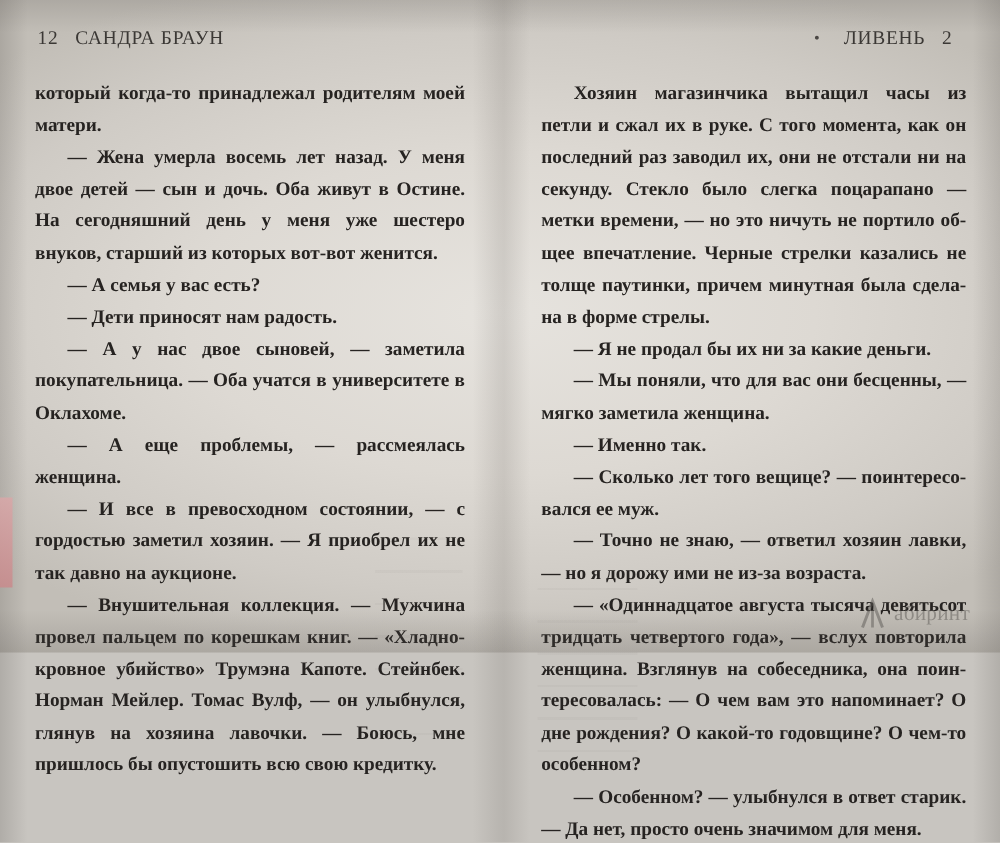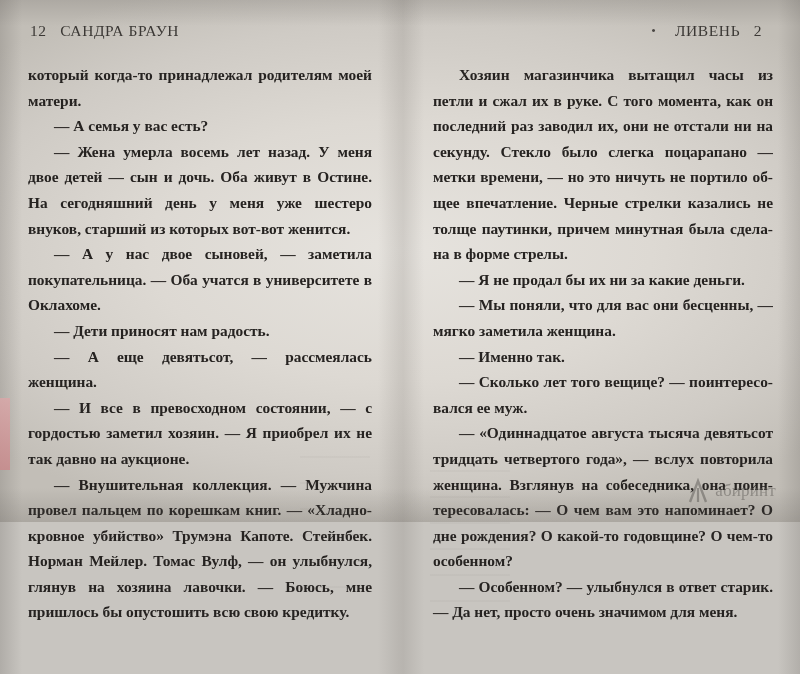--- a/index.html
+++ b/index.html
@@ -176,43 +176,44 @@
 
 <div id="page">
 
   <div class="page-half" id="left-half">
     <div class="running-head" id="left-head">
       <span class="folio">12</span>
       <span class="head-title">САНДРА БРАУН</span>
     </div>
     <div class="text-column" id="left-col">
       <p class="cont">который когда-то принадлежал родителям моей матери.</p>
+      <p>— Жена умерла восемь лет назад. У меня двое детей — сын и дочь. Оба живут в Остине. На сегодняшний день у меня уже шестеро внуков, старший из которых вот-вот женится.</p>
       <p>— А семья у вас есть?</p>
-      <p>— Жена умерла восемь лет назад. У меня двое детей — сын и дочь. Оба живут в Остине. На сегодняшний день у меня уже шестеро внуков, старший из которых вот-вот женится.</p>
+      <p>— Дети приносят нам радость.</p>
       <p>— А у нас двое сыновей, — заметила покупательница. — Оба учатся в университете в Окла­хоме.</p>
-      <p>— Дети приносят нам радость.</p>
-      <p>— А еще девятьсот, — рассмеялась женщина.</p>
+      <p>— А еще проблемы, — рассмеялась женщина.</p>
       <p>— И все в превосходном состоянии, — с гордостью заметил хозяин. — Я приобрел их не так давно на аукционе.</p>
       <p>— Внушительная коллекция. — Мужчина провел пальцем по корешкам книг. — «Хладно­кровное убийство» Трумэна Капоте. Стейнбек. Норман Мейлер. Томас Вулф, — он улыбнулся, глянув на хозяина лавочки. — Боюсь, мне пришлось бы опустошить всю свою кредитку.</p>
 
     </div>
   </div>
 
   <div class="page-half" id="right-half">
     <div class="running-head" id="right-head">
       <span class="head-dot">•</span>
       <span class="head-title">ЛИВЕНЬ</span>
       <span class="folio">2</span>
     </div>
     <div class="text-column" id="right-col">
       <p>Хозяин магазинчика вытащил часы из петли и сжал их в руке. С того момента, как он по­следний раз заводил их, они не отстали ни на секунду. Стекло было слегка поцарапано — метки времени, — но это ничуть не портило об­щее впечатление. Черные стрелки казались не толще паутинки, причем минутная была сдела­на в форме стрелы.</p>
       <p>— Я не продал бы их ни за какие деньги.</p>
       <p>— Мы поняли, что для вас они бесценны, — мягко заметила женщина.</p>
       <p>— Именно так.</p>
       <p>— Сколько лет того вещице? — поинтересо­вался ее муж.</p>
+      <p>— Точно не знаю, — ответил хозяин лав­ки, — но я дорожу ими не из-за возраста.</p>
       <p>— «Одиннадцатое августа тысяча девятьсот тридцать четвертого года», — вслух повторила женщина. Взглянув на собеседника, она поин­тересовалась: — О чем вам это напоминает? О дне рождения? О какой-то годовщине? О чем-то особенном?</p>
       <p>— Особенном? — улыбнулся в ответ ста­рик. — Да нет, просто очень значимом для меня.</p>
     </div>
   </div>
 
   <div id="ghost-left"></div>
   <div id="ghost-right"></div>
 
   <div id="gutter-shadow"></div>
   <div id="top-shadow"></div>

